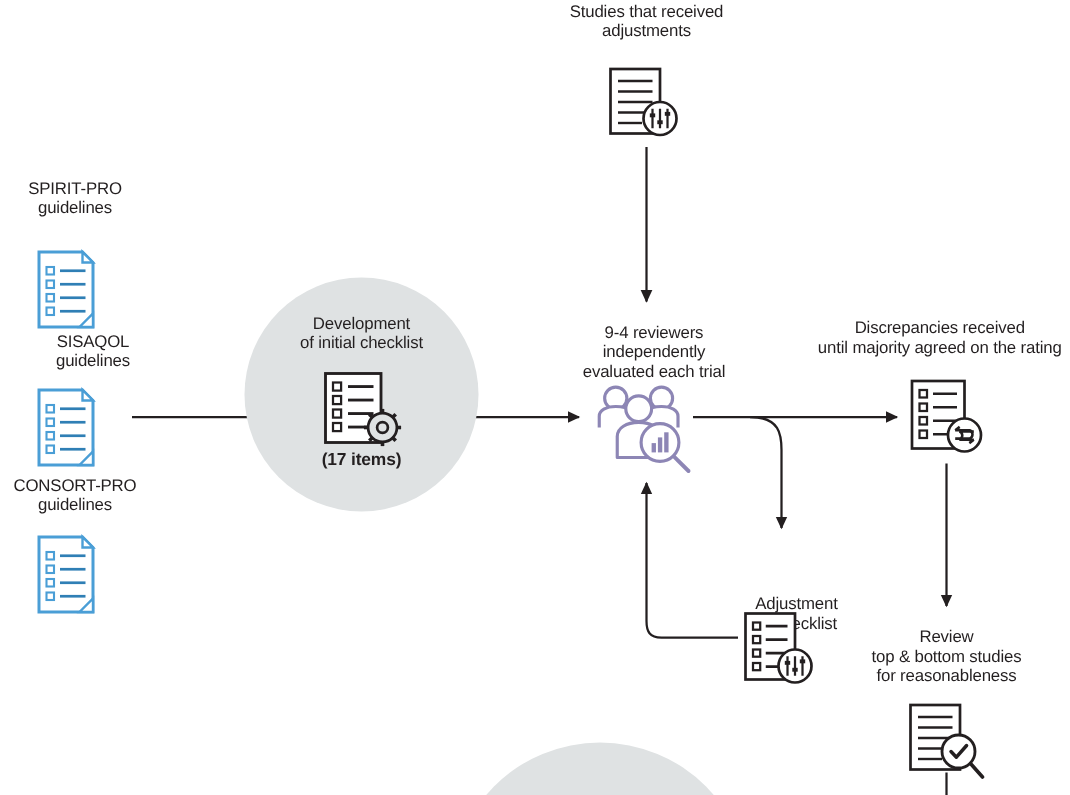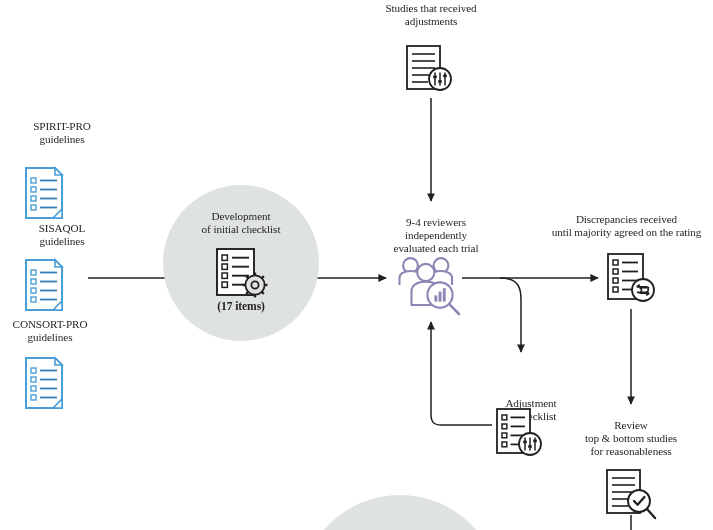--- a/index.html
+++ b/index.html
@@ -7,21 +7,20 @@
     width:713px;height:530px;position:relative;overflow:hidden;
     font-family:"Liberation Sans","DejaVu Sans",sans-serif;
     color:#231f20;
   }
   .stage{position:absolute;left:0;top:0;width:713px;height:530px;}
   svg.layer{position:absolute;left:0;top:0;width:713px;height:530px;overflow:visible;}
   .lbl{
     position:absolute;text-align:center;line-height:1.18;
     font-size:11.2px;color:#231f20;letter-spacing:-0.1px;
     white-space:pre-line;
-    font-family:Liberation Serif, serif;
   }
   .lbl.bold{font-weight:bold;font-size:11.6px;}
   .node-ico{position:absolute;}
 </style>
 </head>
 <body>
 
 <div class="stage">
 
   <svg class="layer" viewBox="0 0 713 530">
@@ -46,21 +45,21 @@
     <line x1="631" y1="309" x2="631" y2="404" stroke="#231f20" stroke-width="1.5" marker-end="url(#ah)"></line>
 
     <line x1="631" y1="515" x2="631" y2="530" stroke="#231f20" stroke-width="1.5"></line>
   </svg>
 
   <svg class="layer" viewBox="0 0 713 530">
     <circle cx="241" cy="263" r="78" fill="#dfe2e3"></circle>
     <circle cx="400" cy="595" r="100" fill="#dfe2e3"></circle>
   </svg>
 
-  <div class="lbl" style="left:12px;top:120px;width:100px;">SPIRIT-PRO
+  <div class="lbl" style="left:0px;top:120px;width:100px;">SPIRIT-PRO
 guidelines</div>
   <svg class="node-ico" style="left:22px;top:166px;" width="44" height="54" viewBox="0 0 44 54">
     <path d="M4 2 H33 L40 9 V52 H4 Z" fill="#ffffff" stroke="#4a9ed6" stroke-width="2"></path>
     <path d="M33 2 V9 H40 Z" fill="#ffffff" stroke="#4a9ed6" stroke-width="1.6"></path>
     <rect x="9" y="12" width="5" height="5" fill="none" stroke="#4a9ed6" stroke-width="1.4"></rect>
     <rect x="9" y="21" width="5" height="5" fill="none" stroke="#4a9ed6" stroke-width="1.4"></rect>
     <rect x="9" y="30" width="5" height="5" fill="none" stroke="#4a9ed6" stroke-width="1.4"></rect>
     <rect x="9" y="39" width="5" height="5" fill="none" stroke="#4a9ed6" stroke-width="1.4"></rect>
     <line x1="18" y1="14.5" x2="35" y2="14.5" stroke="#2f7fb5" stroke-width="1.8"></line>
     <line x1="18" y1="23.5" x2="35" y2="23.5" stroke="#2f7fb5" stroke-width="1.8"></line>

